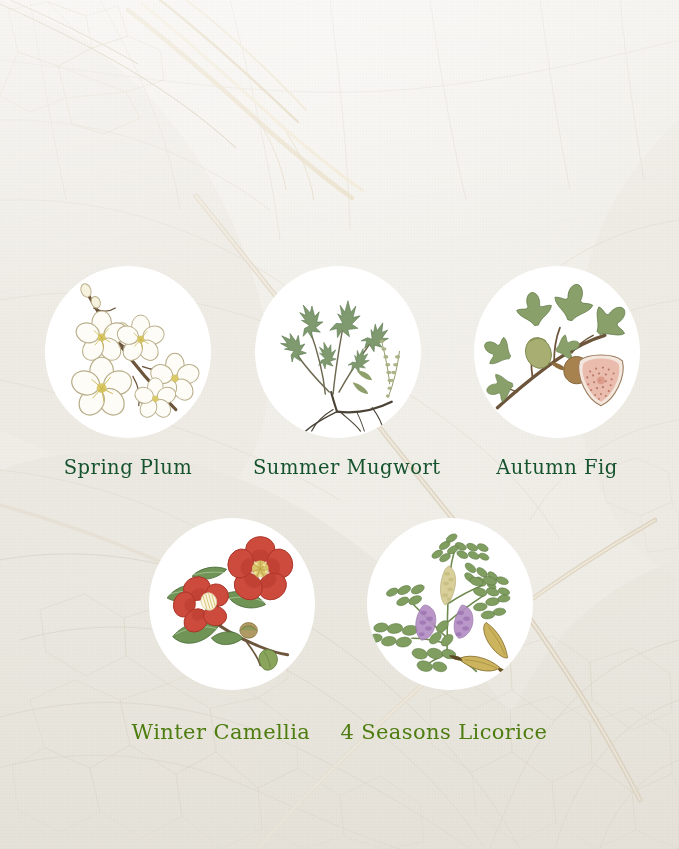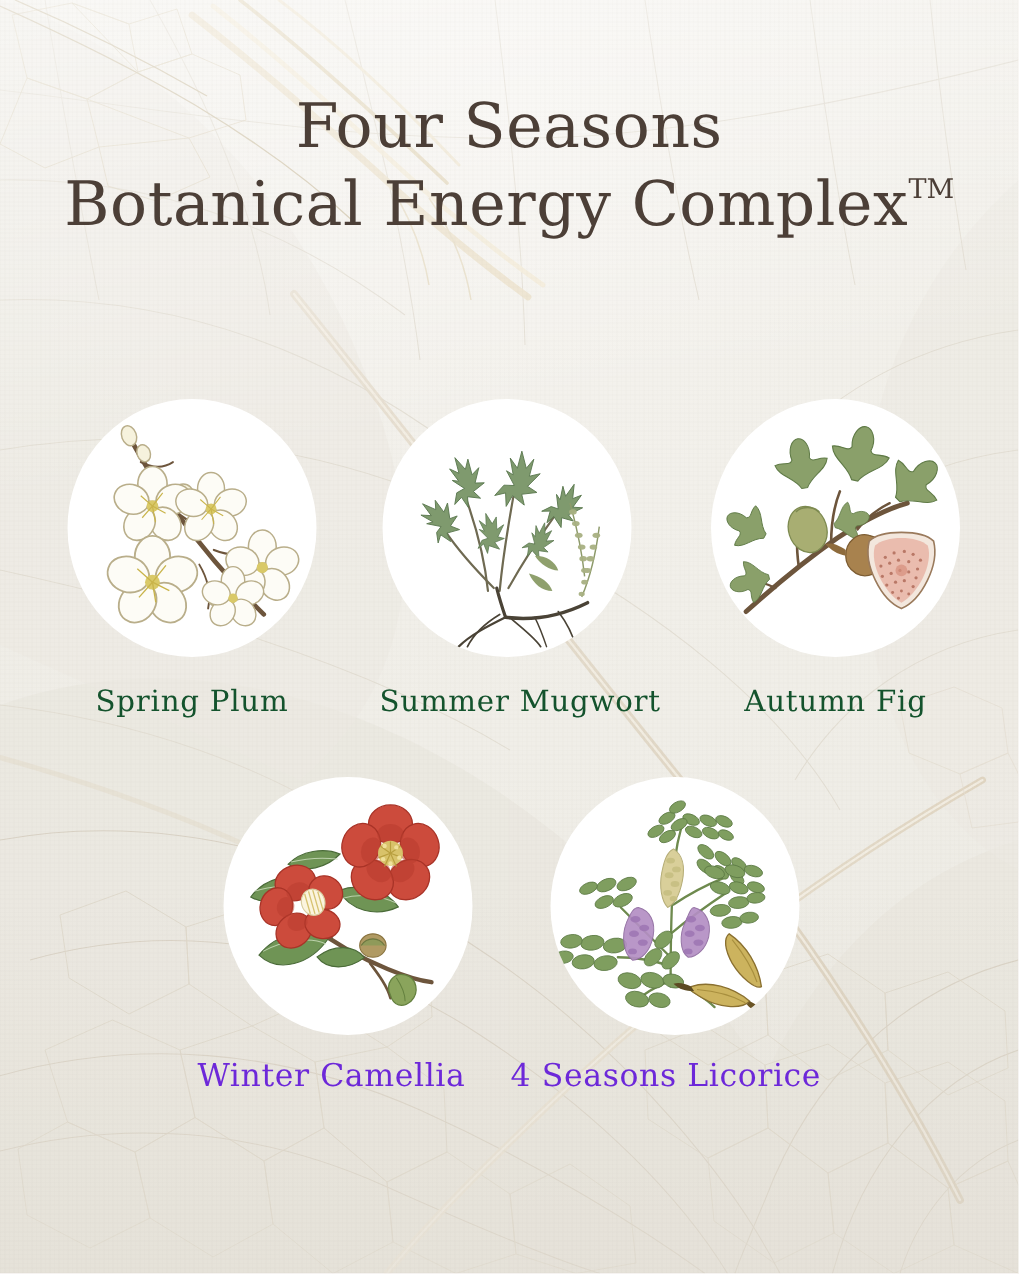--- a/index.html
+++ b/index.html
@@ -80,25 +80,25 @@
     font-family:"DejaVu Serif", serif;
     font-size:19.5px;
     color:#14532d;
     letter-spacing:.5px;
     white-space:nowrap;
   }
   .caption.wide{ font-size:19.5px; }
 
   
   .row2-captions{
-    position:absolute; left:0; right:0; top:705px;
+    position:absolute; left:0; right:0; top:720px;
     text-align:center;
     font-family:"DejaVu Serif", serif;
     font-size:21px;
-    color:#6d28d9;
+    color:#4d7c0f;
     letter-spacing:.4px;
     white-space:nowrap;
   }
   .row2-captions span{ display:inline-block; }
   .cap-gap{ width:16px; }
 </style>
 </head>
 <body>
 
 <div id="poster">
@@ -219,24 +219,20 @@
       <g stroke="#e4ded1" fill="none" stroke-width=".6" opacity=".8">
         <path d="M600,470 L636,458 L668,472 L672,502 L640,516 L606,502 Z"></path>
         <path d="M640,516 L672,502 L679,516 L679,548 L648,552 Z"></path>
       </g>
     </svg>
   </div>
 
   <div class="bg-wash"></div>
   <div class="grain"></div>
 
-  <div class="title-block">
-    <div class="title-line l1">Four Seasons</div>
-    <div class="title-line l2"><span>Botanical Energy Complex</span><span class="tm">TM</span></div>
-  </div>
 
   <div class="row row1">
 
     <div class="cell" style="left:43px;">
       <div class="disc oval">
         <svg viewBox="0 0 170 170" aria-hidden="true">
           <g stroke="#6d553c" fill="none" stroke-linecap="round">
             <path d="M44,26 C52,40 62,58 74,74 C90,96 112,122 134,144" stroke-width="3.2"></path>
             <path d="M74,74 C84,82 94,86 104,88" stroke-width="1.6"></path>
             <path d="M100,100 C110,104 120,104 128,100" stroke-width="1.6"></path>

